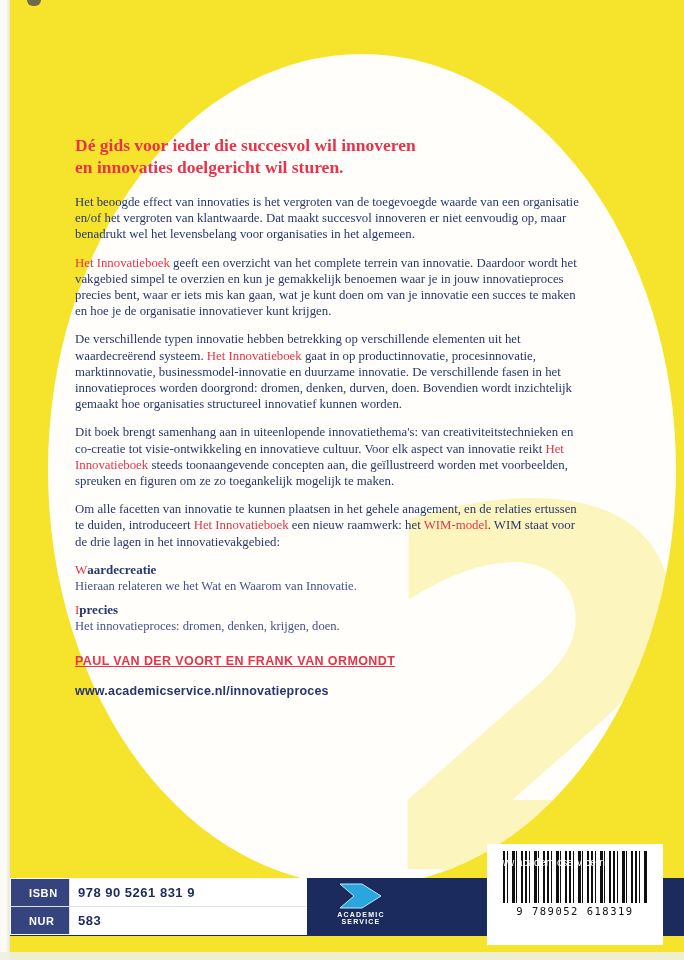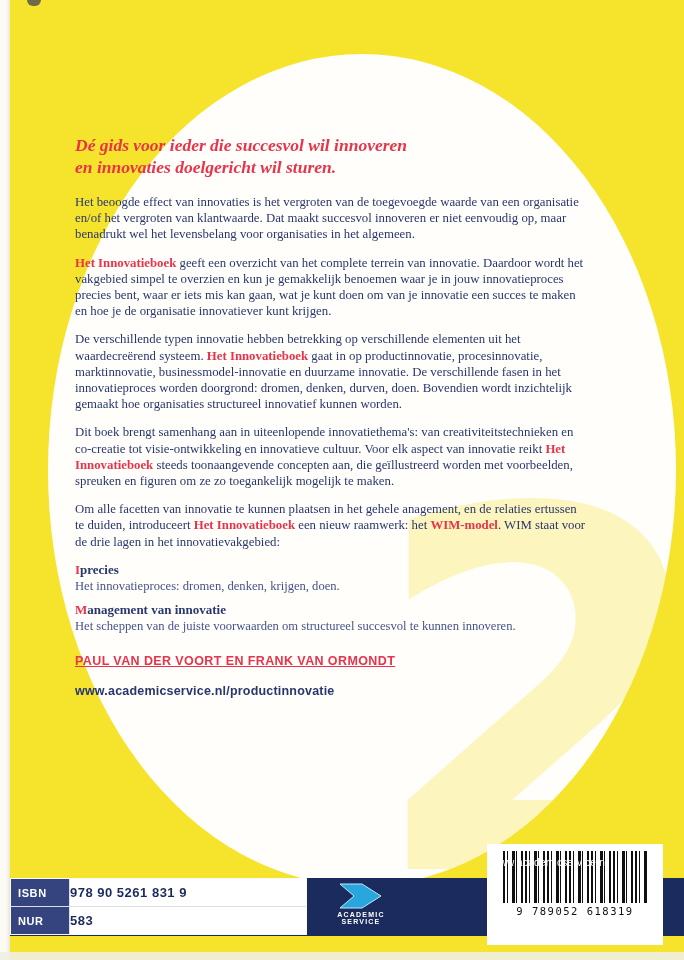--- a/index.html
+++ b/index.html
@@ -19,24 +19,24 @@
     font-size:500px;line-height:1;color:rgba(245,226,45,0.30);
     user-select:none;
   }
   
   .content{
     position:absolute;left:75px;top:134px;width:514px;z-index:2;
     color:var(--body-navy,#28376d);font-size:12.8px;line-height:16.2px;
   }
   .title{
     margin:0 0 16px 0;font-size:17.5px;line-height:22px;
-    font-weight:bold;font-style:italic;color:var(--accent-red,#e8334a);
+    font-weight:bold;color:var(--accent-red,#e8334a);
   }
   .para{margin:0 0 12px 0;}
-  .accent{color:var(--accent-red,#e8334a);font-weight:bold;}
+  .accent{color:var(--accent-red,#e8334a);font-weight:normal;}
   .wim-item{margin:2px 0 8px 0;}
   .wim-head{font-weight:bold;font-size:13px;}
   .wim-desc{color:#46538a;font-size:12.6px;}
   .authors{
     margin-top:18px;font-family:"Liberation Sans",sans-serif;
     font-weight:bold;font-size:12.5px;letter-spacing:.4px;
     color:var(--accent-red,#e8334a);
     text-decoration:underline;
   }
   .book-url{
@@ -50,26 +50,26 @@
     background:var(--footer-navy,#1c2b5e);z-index:3;
   }
   .meta{
     position:absolute;left:0;top:0;
     display:grid;grid-template-columns:58px 236px;grid-auto-rows:27px;gap:1px;
     background:rgba(255,255,255,.85);border:1px solid rgba(255,255,255,.85);
   }
   .meta .label{
     background:var(--label-blue,#35447f);color:#fff;
     font:bold 11px "Liberation Sans",sans-serif;letter-spacing:.6px;
-    display:flex;align-items:center;padding-left:7px;
+    display:flex;align-items:center;padding-left:18px;
   }
   .meta .value{
     background:#fff;color:var(--footer-navy,#1c2b5e);
     font:bold 13px "Liberation Sans",sans-serif;letter-spacing:.5px;
-    display:flex;align-items:center;padding-left:0;
+    display:flex;align-items:center;padding-left:8px;
   }
   .logo{position:absolute;left:316px;top:5px;width:70px;text-align:center;}
   .logo svg{display:block;margin:0 auto;}
   .pubname{
     margin-top:2px;color:#fff;line-height:8px;
     font:bold 7px "Liberation Sans",sans-serif;letter-spacing:1.2px;
   }
   
   .barcode-box{
     position:absolute;left:487px;top:844px;width:176px;height:101px;
@@ -122,34 +122,34 @@
     <p class="para"><span>Het beoogde effect van innovaties is het vergroten van de toegevoegde waarde van een organisatie en/of het vergroten van klantwaarde. Dat maakt succesvol innoveren er niet eenvoudig op, maar benadrukt wel het levensbelang voor organisaties in het algemeen.</span></p>
 
     <p class="para"><span class="accent">Het Innovatieboek</span><span> geeft een overzicht van het complete terrein van innovatie. Daardoor wordt het vakgebied simpel te overzien en kun je gemakkelijk benoemen waar je in jouw innovatieproces precies bent, waar er iets mis kan gaan, wat je kunt doen om van je innovatie een succes te maken en hoe je de organisatie innovatiever kunt krijgen.</span></p>
 
     <p class="para"><span>De verschillende typen innovatie hebben betrekking op verschillende elementen uit het waardecreërend systeem. </span><span class="accent">Het Innovatieboek</span><span> gaat in op productinnovatie, procesinnovatie, marktinnovatie, businessmodel-innovatie en duurzame innovatie. De verschillende fasen in het innovatieproces worden doorgrond: dromen, denken, durven, doen. Bovendien wordt inzichtelijk gemaakt hoe organisaties structureel innovatief kunnen worden.</span></p>
 
     <p class="para"><span>Dit boek brengt samenhang aan in uiteenlopende innovatiethema's: van creativiteitstechnieken en co-creatie tot visie-ontwikkeling en innovatieve cultuur. Voor elk aspect van innovatie reikt </span><span class="accent">Het Innovatieboek</span><span> steeds toonaangevende concepten aan, die geïllustreerd worden met voorbeelden, spreuken en figuren om ze zo toegankelijk mogelijk te maken.</span></p>
 
     <p class="para"><span>Om alle facetten van innovatie te kunnen plaatsen in het gehele anagement, en de relaties ertussen te duiden, introduceert </span><span class="accent">Het Innovatieboek</span><span> een nieuw raamwerk: het </span><span class="accent">WIM-model</span><span>. WIM staat voor de drie lagen in het innovatievakgebied:</span></p>
 
+    <div class="wim-item">
+      <div class="wim-head"><span class="accent">W</span><span>aardecreatie</span></div>
+      <div class="wim-desc">Hieraan relateren we het Wat en Waarom van Innovatie.</div>
+    </div>
 
     <div class="wim-item">
       <div class="wim-head"><span class="accent">I</span><span>precies</span></div>
       <div class="wim-desc">Het innovatieproces: dromen, denken, krijgen, doen.</div>
     </div>
 
-    <div class="wim-item">
-      <div class="wim-head"><span class="accent">M</span><span>anagement van innovatie</span></div>
-      <div class="wim-desc">Het scheppen van de juiste voorwaarden om structureel succesvol te kunnen innoveren.</div>
-    </div>
 
     <div class="authors">PAUL VAN DER VOORT EN FRANK VAN ORMONDT</div>
 
-    <div class="book-url">www.academicservice.nl/productinnovatie</div>
+    <div class="book-url">www.academicservice.nl/innovatieproces</div>
   </div>
 
   <div class="footer">
     <div class="meta">
       <div class="label">ISBN</div>
       <div class="value">978 90 5261 831 9</div>
       <div class="label">NUR</div>
       <div class="value">583</div>
     </div>
 

